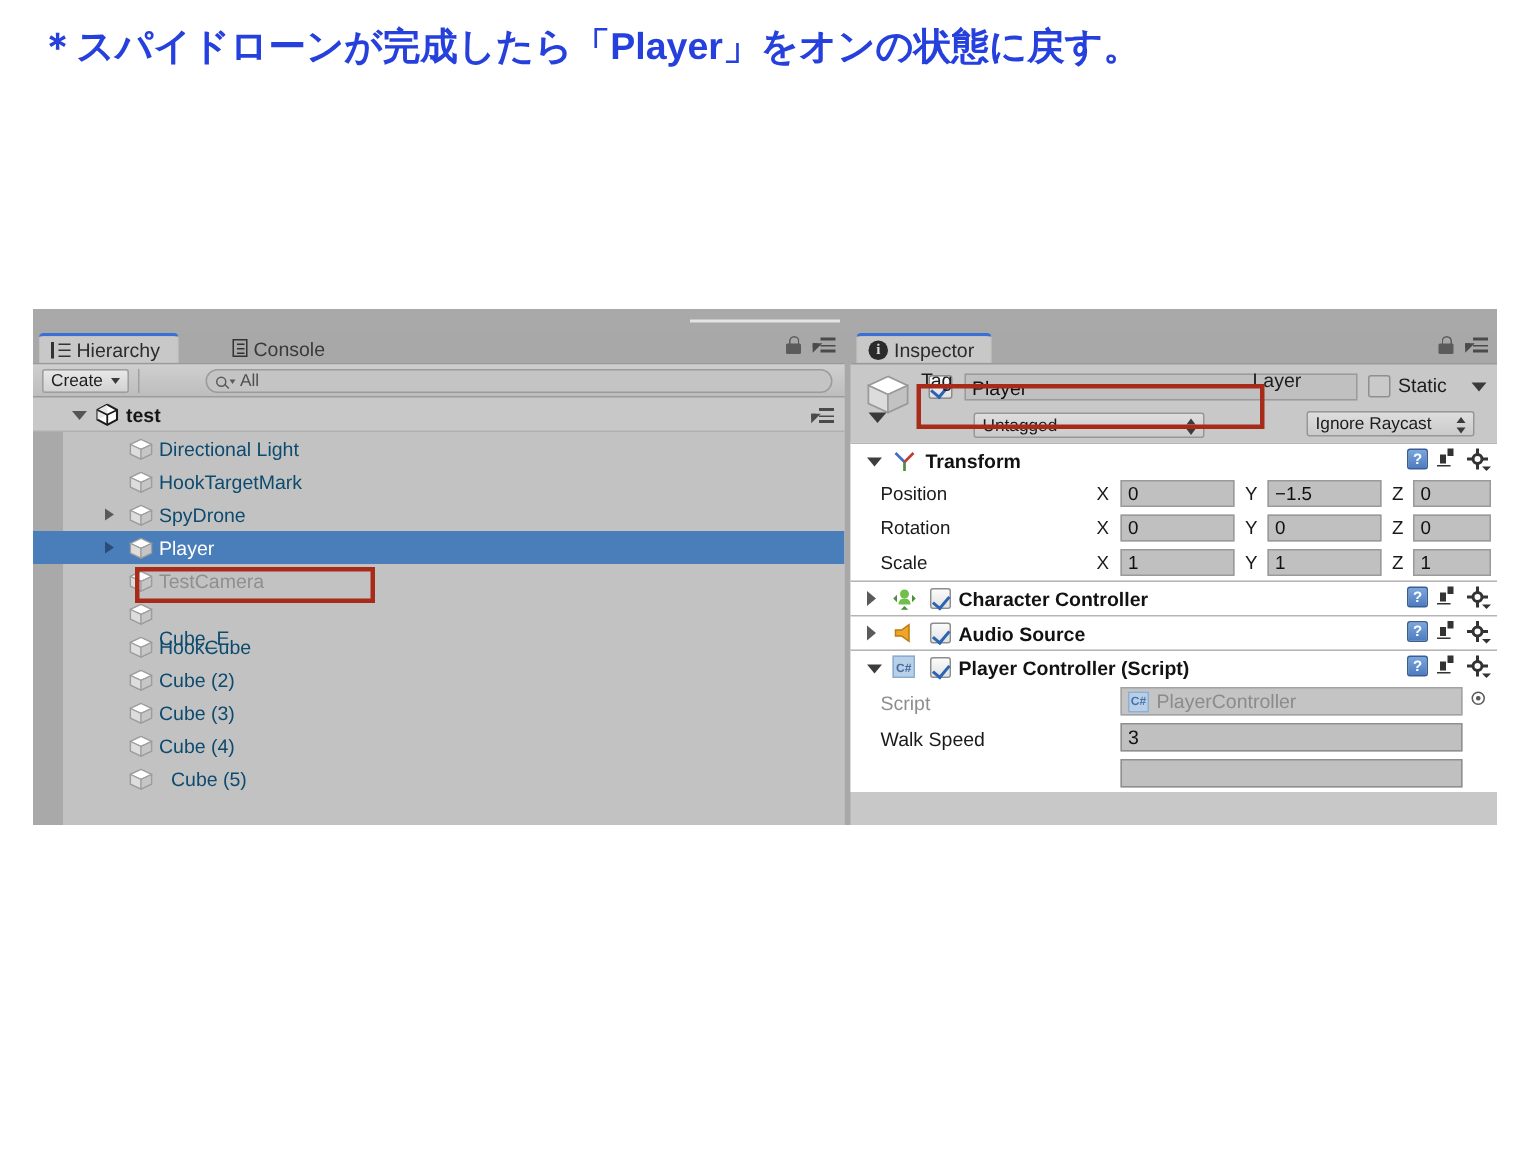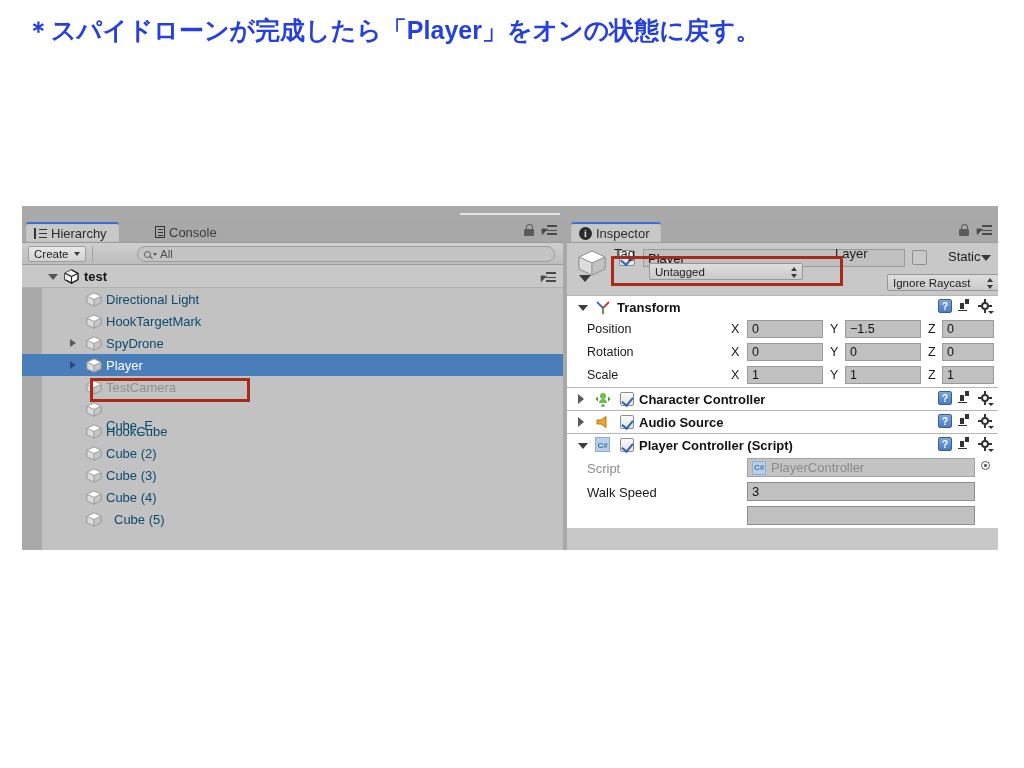--- a/index.html
+++ b/index.html
@@ -192,37 +192,37 @@
   }
   .name-input {
     position:absolute; left:76px; top:6px; width:262px; height:18px;
     background:#c0c0c0; border:1px solid #9a9a9a;
     font-size:13px; color:#111; display:flex; align-items:center; padding-left:4px;
   }
   .static-check {
     position:absolute; left:345px; top:7px; width:15px; height:15px;
     background:#c9c9c9; border:1px solid #8f8f8f; border-radius:2px;
   }
-  .static-lbl { position:absolute; left:381px; top:6px; font-size:13px; color:#1c1c1c; }
+  .static-lbl { position:absolute; left:365px; top:6px; font-size:13px; color:#1c1c1c; }
   .static-dn { position:absolute; left:414px; top:12px;
      border-left:5px solid transparent;border-right:5px solid transparent;border-top:6px solid #3a3a3a;}
   .tag-lbl { position:absolute; left:47px; top:3px; font-size:13px; color:#1c1c1c; }
   .lay-lbl { position:absolute; left:268px; top:3px; font-size:13px; color:#1c1c1c; }
   .popup {
     position:absolute; height:17px;
     background:linear-gradient(#dedede,#cacaca);
     border:1px solid #979797; border-radius:2px;
     display:flex; align-items:center; padding-left:5px;
     font-size:11.5px; color:#1b1b1b;
   }
   .popup .spin { position:absolute; right:4px; top:3px; width:7px; height:11px; }
   .popup .spin .u{position:absolute;top:0;left:0;border-left:3.5px solid transparent;border-right:3.5px solid transparent;border-bottom:4px solid #3b3b3b;}
   .popup .spin .d{position:absolute;bottom:0;left:0;border-left:3.5px solid transparent;border-right:3.5px solid transparent;border-top:4px solid #3b3b3b;}
-  #tag-popup { left:82px; top:20px; width:154px; }
-  #layer-popup { left:320px; top:31px; width:112px; }
+  #tag-popup { left:82px; top:32px; width:154px; }
+  #layer-popup { left:304px; top:31px; width:112px; }
 
   
   .comp {
     position:absolute; left:0; width:100%;
     background:#ffffff;
     border-top:1px solid #b5b5b5;
   }
   .comp-head { position:relative; height:22px; display:flex; align-items:center; }
   .comp-twisty { position:absolute; left:11px; width:0;height:0; }
   .comp-twisty.closed { border-left:6.5px solid #5a5a5a;border-top:5px solid transparent;border-bottom:5px solid transparent;}

